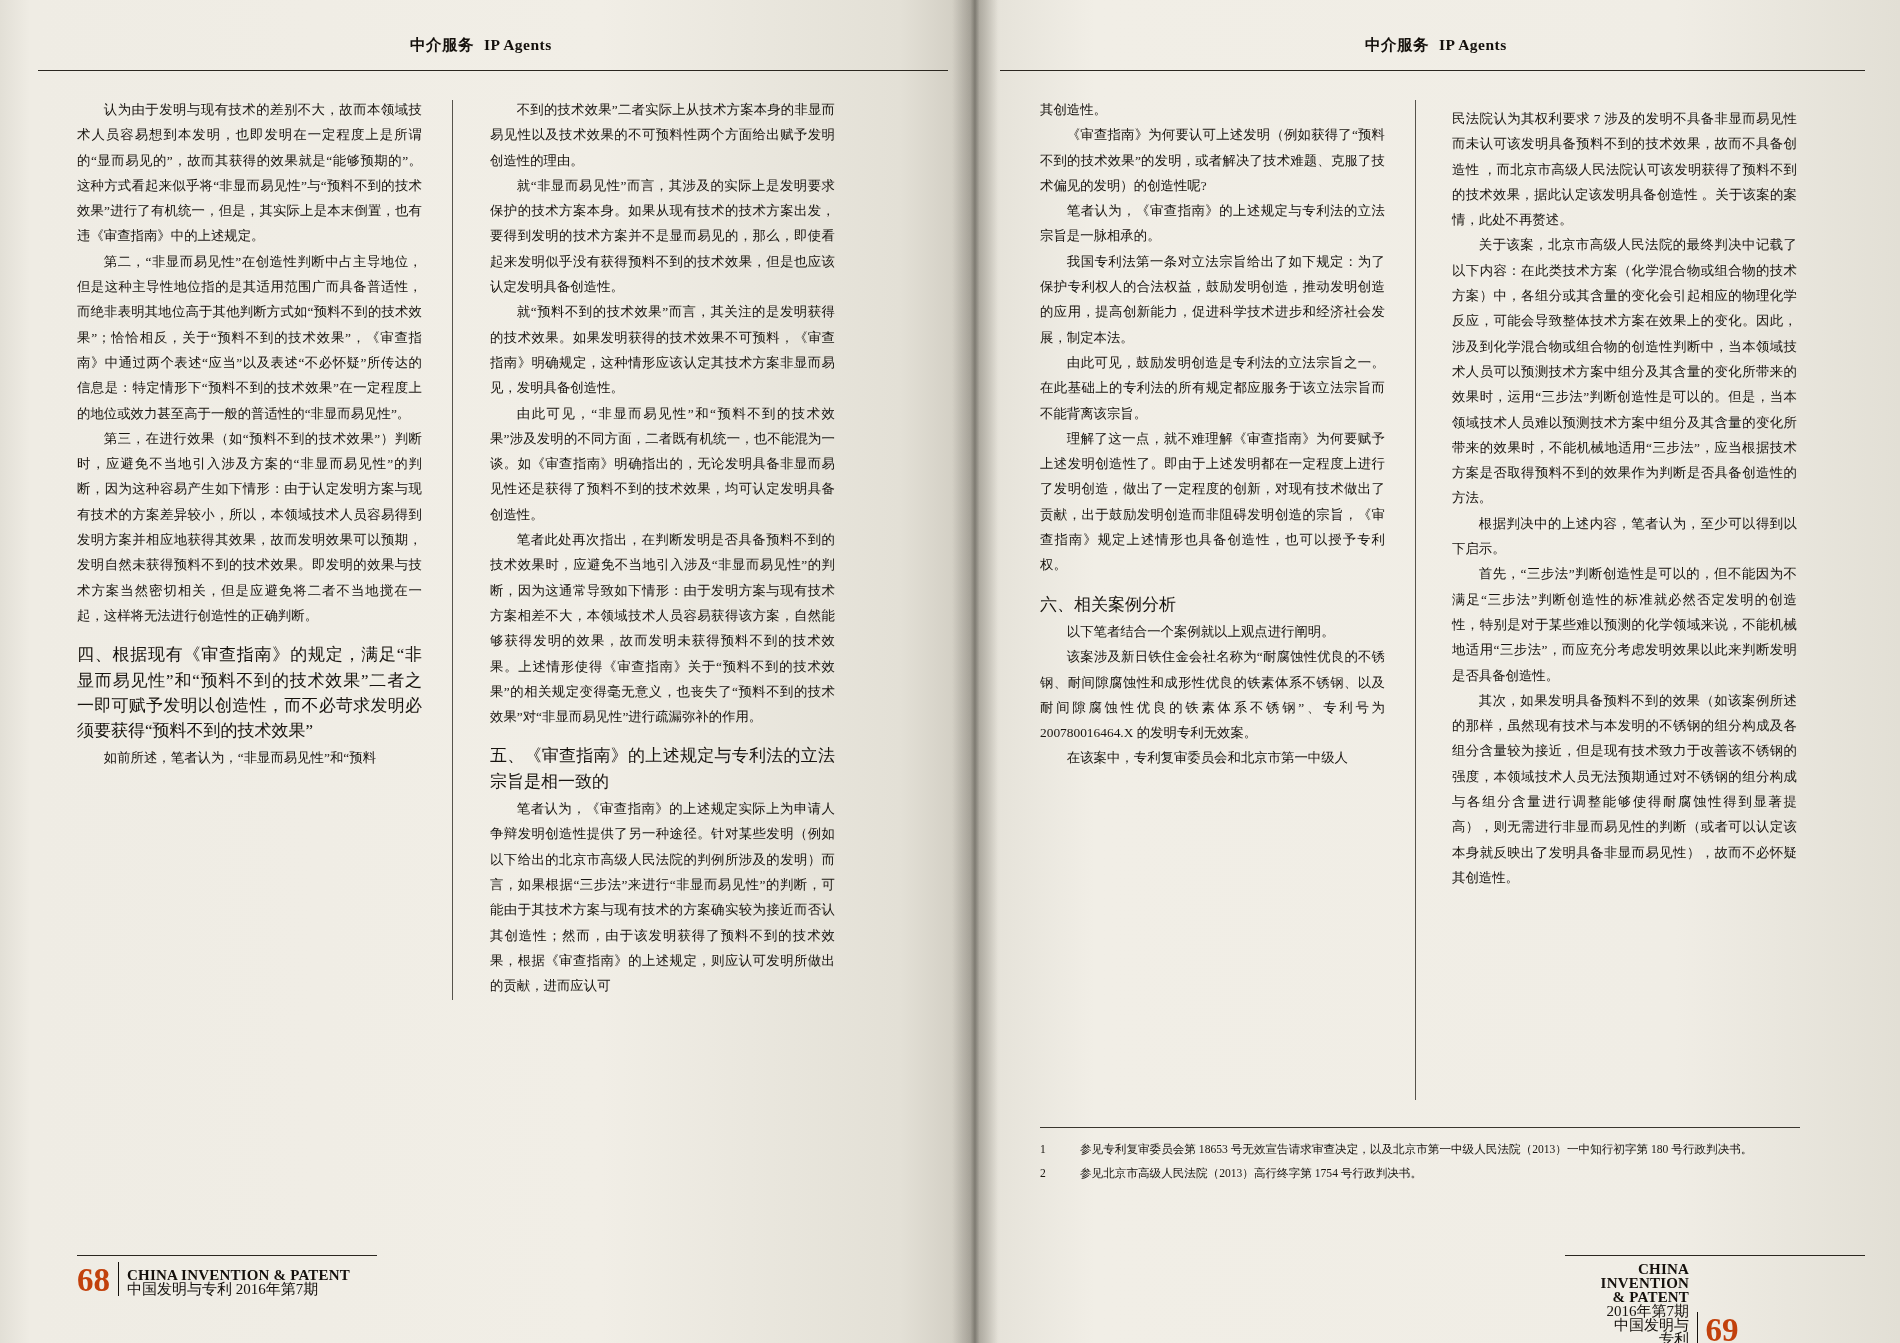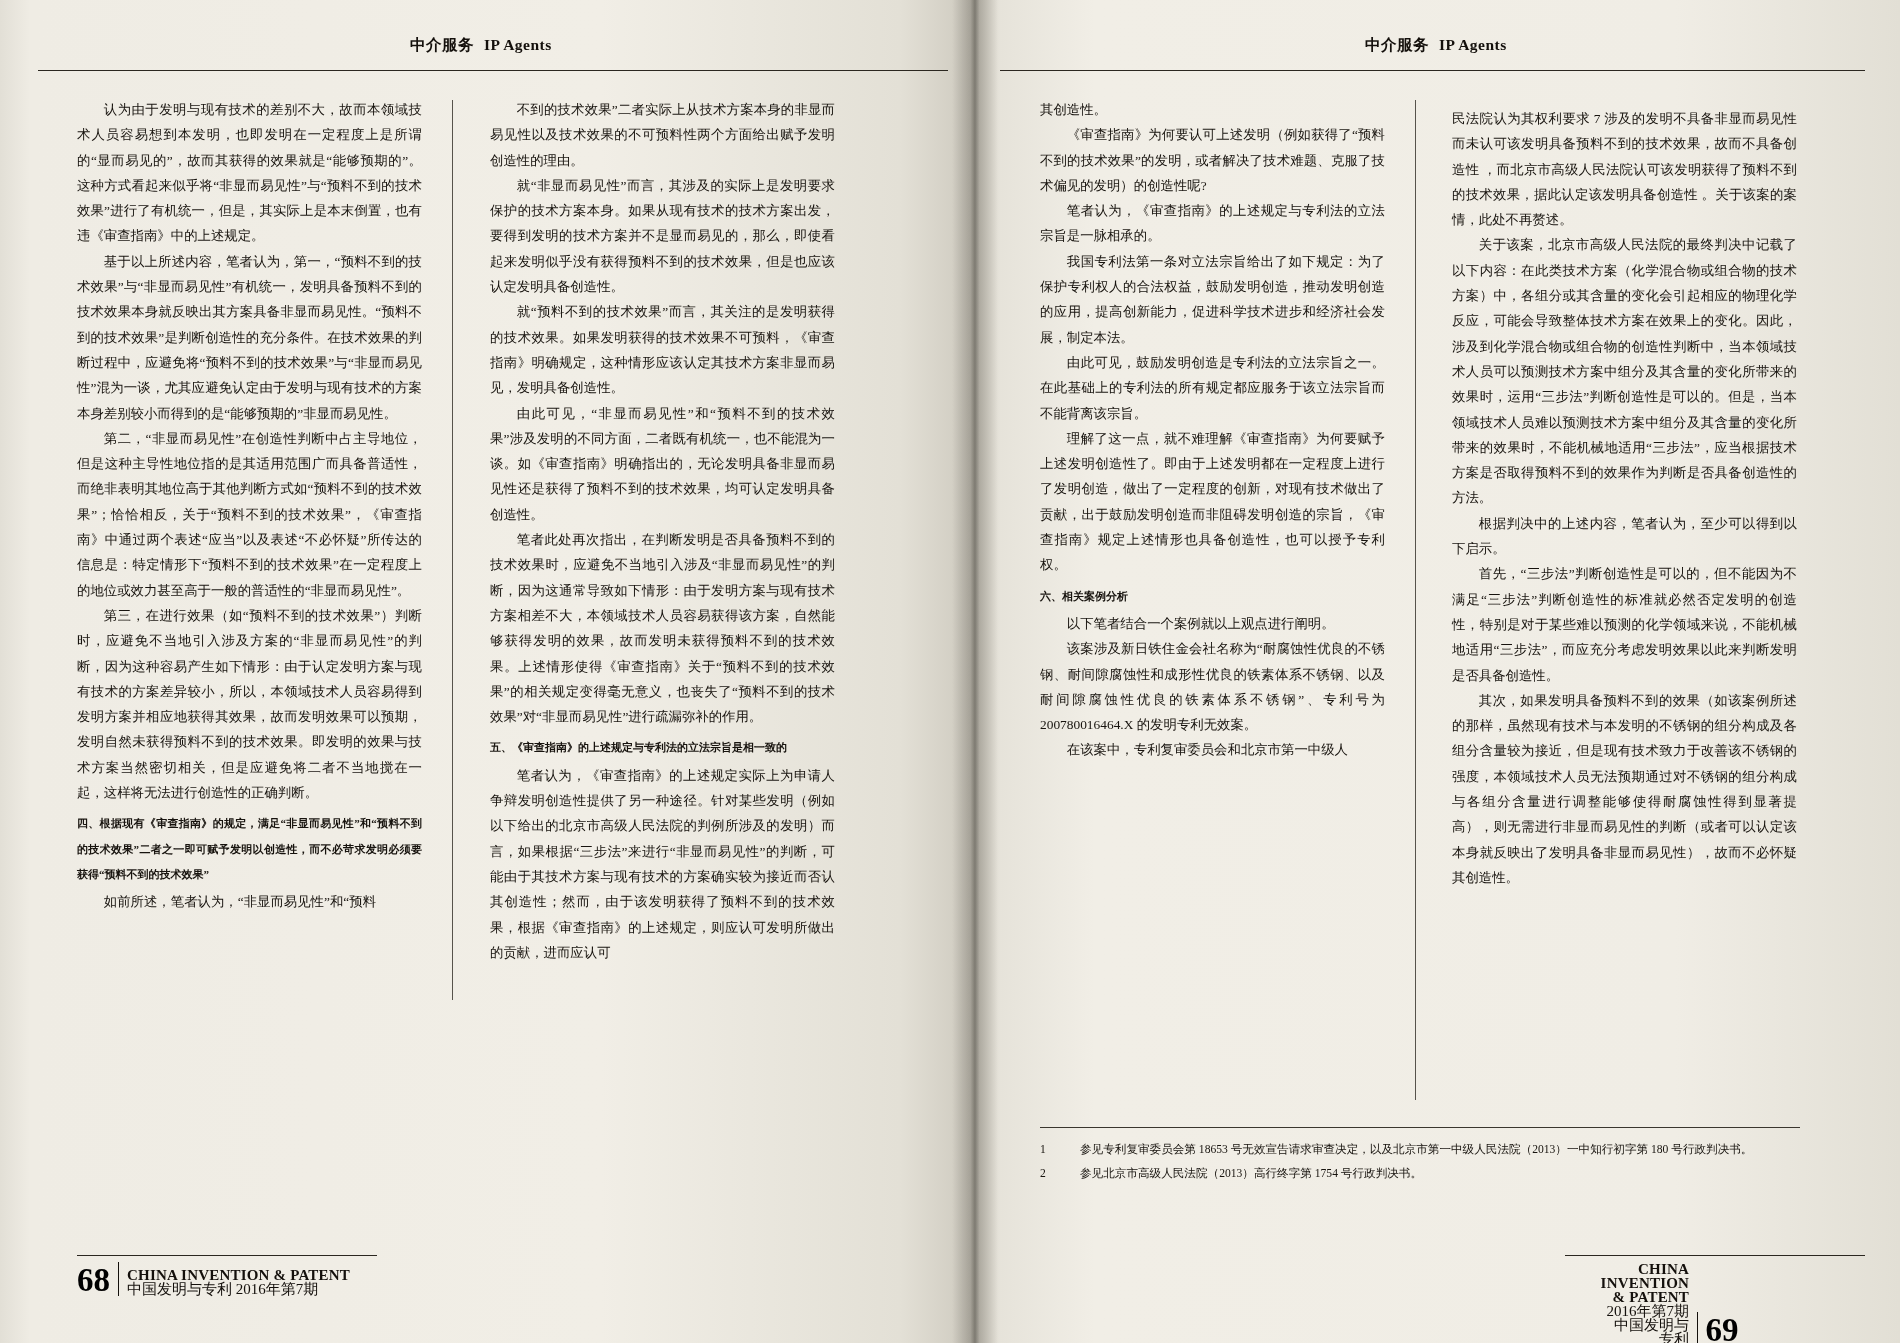--- a/index.html
+++ b/index.html
@@ -73,24 +73,24 @@
     text-justify: inter-ideograph;
   }
   .col p {
     margin: 0 0 0 0;
     text-indent: 2em;
   }
   .col p.noind {
     text-indent: 0;
   }
   .col h3 {
-    margin: 6px 0 2px 0;
-    font-size: 11px;
+    margin: 14px 0 2px 0;
+    font-size: 17px;
     line-height: 25.3px;
-    font-weight: bold;
+    font-weight: normal;
     text-indent: 0;
     text-align: justify;
   }
   .vrule {
     position: absolute;
     width: 1px;
     background: #57534b;
   }
   
   .footnotes {
@@ -120,21 +120,21 @@
   }
   
   .folio {
     position: absolute;
     display: flex;
     align-items: flex-end;
   }
   .folio .num {
     font-size: 33px;
     font-weight: bold;
-    color: #000000;
+    color: #c2410c;
     line-height: 32px;
     font-family: "Liberation Serif", serif;
   }
   .folio .bar {
     width: 1px;
     height: 34px;
     background: #14100c;
     margin: 0 8px;
   }
   .folio .meta {
@@ -164,21 +164,20 @@
   </div>
   <div class="rule" style="left:38px; top:70px; width:910px;"></div>
 
   <div class="runhead" style="left:1365px; top:35px;">
     <span>中介服务</span><span class="en">IP Agents</span>
   </div>
   <div class="rule" style="left:1000px; top:70px; width:865px;"></div>
 
   <div class="col" style="left:77px; top:97px;">
     <p>认为由于发明与现有技术的差别不大，故而本领域技术人员容易想到本发明，也即发明在一定程度上是所谓的“显而易见的”，故而其获得的效果就是“能够预期的”。这种方式看起来似乎将“非显而易见性”与“预料不到的技术效果”进行了有机统一，但是，其实际上是本末倒置，也有违《审查指南》中的上述规定。</p>
-    <p>基于以上所述内容，笔者认为，第一，“预料不到的技术效果”与“非显而易见性”有机统一，发明具备预料不到的技术效果本身就反映出其方案具备非显而易见性。“预料不到的技术效果”是判断创造性的充分条件。在技术效果的判断过程中，应避免将“预料不到的技术效果”与“非显而易见性”混为一谈，尤其应避免认定由于发明与现有技术的方案本身差别较小而得到的是“能够预期的”非显而易见性。</p>
     <p>第二，“非显而易见性”在创造性判断中占主导地位，但是这种主导性地位指的是其适用范围广而具备普适性，而绝非表明其地位高于其他判断方式如“预料不到的技术效果”；恰恰相反，关于“预料不到的技术效果”，《审查指南》中通过两个表述“应当”以及表述“不必怀疑”所传达的信息是：特定情形下“预料不到的技术效果”在一定程度上的地位或效力甚至高于一般的普适性的“非显而易见性”。</p>
     <p>第三，在进行效果（如“预料不到的技术效果”）判断时，应避免不当地引入涉及方案的“非显而易见性”的判断，因为这种容易产生如下情形：由于认定发明方案与现有技术的方案差异较小，所以，本领域技术人员容易得到发明方案并相应地获得其效果，故而发明效果可以预期，发明自然未获得预料不到的技术效果。即发明的效果与技术方案当然密切相关，但是应避免将二者不当地搅在一起，这样将无法进行创造性的正确判断。</p>
     <h3>四、根据现有《审查指南》的规定，满足“非显而易见性”和“预料不到的技术效果”二者之一即可赋予发明以创造性，而不必苛求发明必须要获得“预料不到的技术效果”</h3>
     <p>如前所述，笔者认为，“非显而易见性”和“预料</p>
   </div>
 
   <div class="vrule" style="left:452px; top:100px; height:900px;"></div>
 
   <div class="col" style="left:490px; top:97px;">
     <p>不到的技术效果”二者实际上从技术方案本身的非显而易见性以及技术效果的不可预料性两个方面给出赋予发明创造性的理由。</p>

